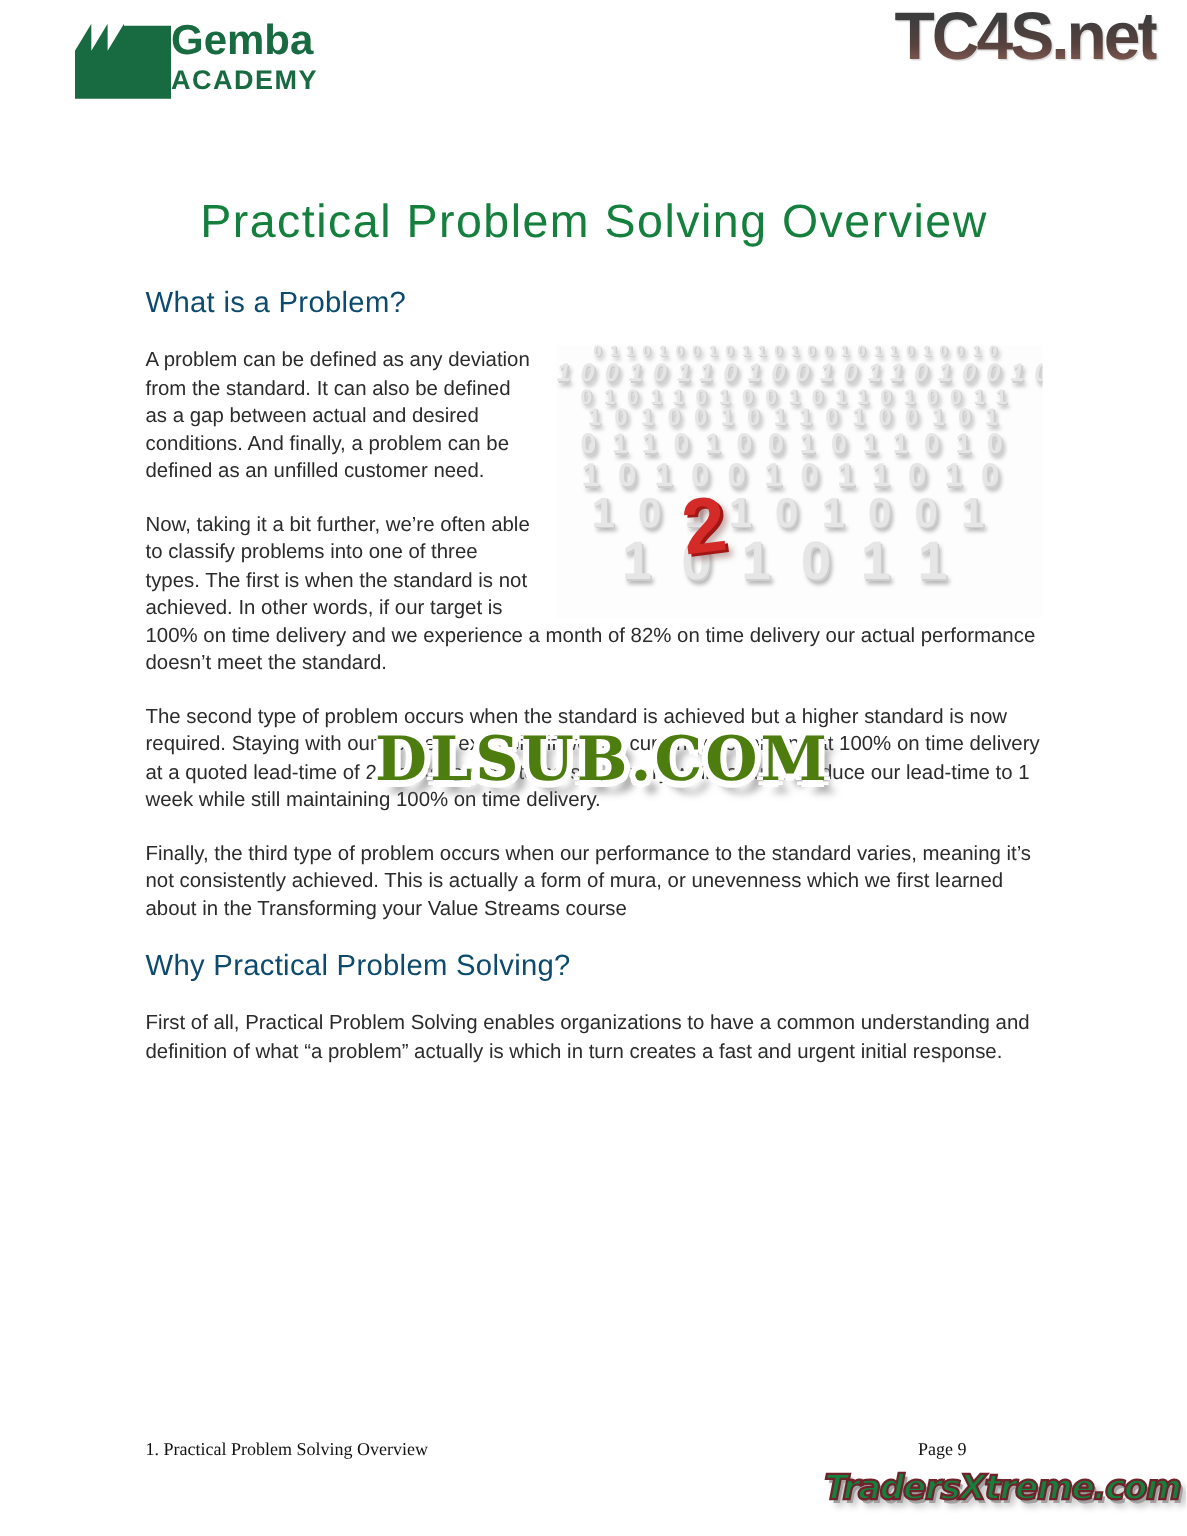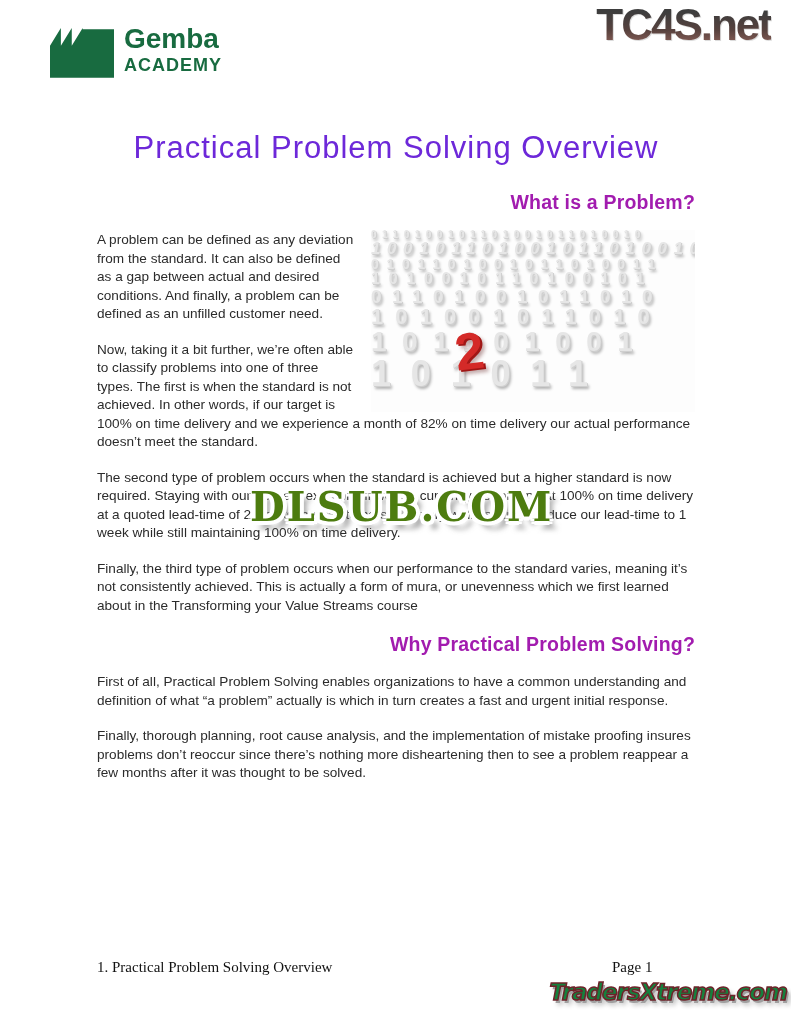--- a/index.html
+++ b/index.html
@@ -3,57 +3,57 @@
 <meta charset="utf-8">
 <style>
   html,body { margin:0; padding:0; background:#ffffff; }
   .page {
     position:relative; width:791px; height:1024px; background:#ffffff;
     overflow:hidden; color:#2b2b2b;
     font-family:"Liberation Sans", sans-serif;
   }
 
   
-  .logo { position:absolute; top:20px; left:50px; display:flex; align-items:center; gap:10px; }
+  .logo { position:absolute; top:8px; left:50px; display:flex; align-items:center; }
   .logo svg { display:block; }
   .logo-text { line-height:1; }
   .logo-name { font-size:28px; font-weight:bold; color:#186b40; letter-spacing:0; }
   .logo-sub  { font-size:18px; font-weight:bold; color:#186b40; letter-spacing:1px; margin-top:3px; }
 
   .tc4s {
     position:absolute; top:0px; right:20px;
     font-size:44px; font-weight:bold; letter-spacing:-2px;
     transform:scaleY(1.02);
     background:linear-gradient(180deg,#3d3d3d 25%,#57423e 60%,#96655d 95%);
     -webkit-background-clip:text; background-clip:text; color:transparent;
     filter:drop-shadow(1px 1px 0 rgba(190,190,190,0.55));
     margin-left:48px;
   }
 
   
   .content { position:absolute; left:97px; top:130px; width:598px; }
   h1.title {
-    font-size:31px; font-weight:400; color:#6d28d9; text-align:center;
+    font-size:31px; font-weight:400; color:#15803d; text-align:center;
     margin:0 0 24px 0; letter-spacing:1px;
   }
   h2.green {
-    font-size:19.5px; font-weight:bold; color:#a21caf; margin:0 0 17px 0;
-    line-height:24px; letter-spacing:0.2px;text-align:right;
+    font-size:19.5px; font-weight:normal; color:#0c4a6e; margin:0 0 17px 0;
+    line-height:24px; letter-spacing:0.2px;
   }
   p.body {
     font-size:13.6px; line-height:18.5px; margin:0 0 17px 0; color:#2b2b2b;
   }
 
   
   .figure {
     float:right; width:324px; height:182px; margin:-1px 0 0 14px;
     position:relative; overflow:hidden; background:#fdfdfd;
   }
   .binary-row {
-    white-space:nowrap; font-weight:bold;
+    white-space:nowrap; text-align:center; font-weight:bold;
     color:#e6e6e6; text-shadow:1px 1px 0 #cfcfcf, 2px 3px 3px #b0b0b0;
     line-height:1; user-select:none;
   }
   .red-two {
     position:absolute; left:26%; top:50%;
     font-size:52px; font-weight:bold; color:#d42a28;
     transform:rotate(-7deg);
     text-shadow:2px 2px 0 #a01716, 4px 5px 4px rgba(90,20,20,0.35);
   }
 
@@ -64,21 +64,21 @@
     font-size:40px; letter-spacing:2px; color:#4d7c0f; transform:scaleY(1.02);
     text-shadow:
       -3px -3px 0 #fff, -3px 3px 0 #fff, 3px -3px 0 #fff, 3px 3px 0 #fff,
       -4px 0 0 #fff, 4px 0 0 #fff, 0 -4px 0 #fff, 0 4px 0 #fff,
       7px 8px 5px rgba(110,110,110,0.55);
   }
 
   
   .footer-title, .footer-page {
     position:absolute; top:959px; font-family:"Liberation Serif", serif;
-    font-size:15px; color:#111;
+    font-size:12px; color:#111;
   }
   .footer-title { left:97px; }
   .footer-page  { left:612px; }
 
   .traders {
     position:absolute; right:4px; top:979px;
     font-family:"DejaVu Sans", sans-serif; font-style:italic; font-weight:bold;
     font-size:23px; letter-spacing:-1px; color:#15803d;
     -webkit-text-stroke:1.5px #6e2229;
     text-shadow:2px 3px 0 #a0a0a0, 4px 5px 5px rgba(0,0,0,0.30);
@@ -125,24 +125,23 @@
 
       <p class="body">A problem can be defined as any deviation from the standard.  It can also be defined as a gap between actual and desired conditions.  And finally, a problem can be defined as an unfilled customer need.</p>
       <p class="body">Now, taking it a bit further, we’re often able to classify problems into one of three types.  The first is when the standard is not achieved.  In other words, if our target is 100% on time delivery and we experience a month of 82% on time delivery our actual performance doesn’t meet the standard.</p>
       <p class="body">The second type of problem occurs when the standard is achieved but a higher standard is now required.  Staying with our delivery example, if we are currently performing at 100% on time delivery at a quoted lead-time of 2 weeks, our customers may very well ask us to reduce our lead-time to 1 week while still maintaining 100% on time delivery.</p>
       <p class="body">Finally, the third type of problem occurs when our performance to the standard varies, meaning it’s not consistently achieved.  This is actually a form of mura, or unevenness which we first learned about in the Transforming your Value Streams course</p>
     </section>
 
     <section>
       <h2 class="green">Why Practical Problem Solving?</h2>
       <p class="body">First of all, Practical Problem Solving enables organizations to have a common understanding and definition of what “a problem” actually is which in turn creates a fast and urgent initial response.</p>
-      <p class="body">Finally, thorough planning, root cause analysis, and the implementation of mistake proofing insures problems don’t reoccur since there’s nothing more disheartening then to see a problem reappear a few months after it was thought to be solved.</p>
     </section>
   </div>
 
   <div class="dlsub">DLSUB.COM</div>
 
   <div class="footer-title">1. Practical Problem Solving Overview</div>
-  <div class="footer-page">Page 1</div>
+  <div class="footer-page">Page 9</div>
 
   <div class="traders">TradersXtreme.com</div>
 
 </div>
 
 </body></html>

